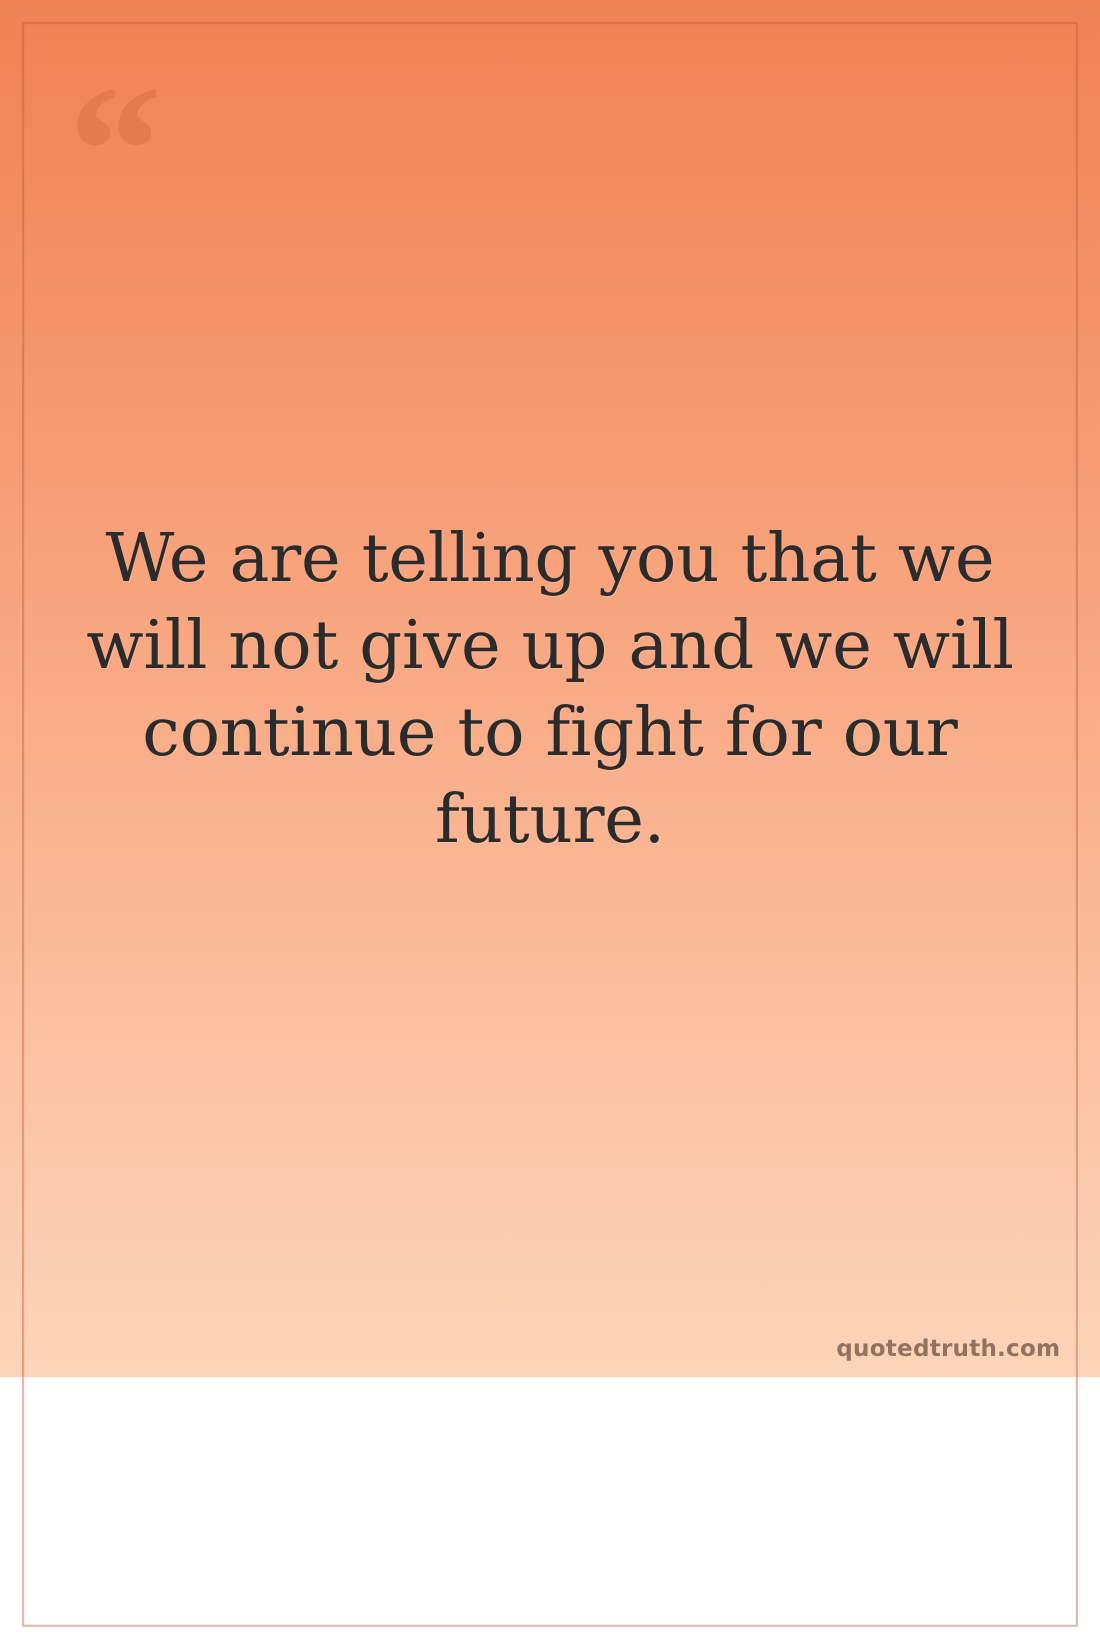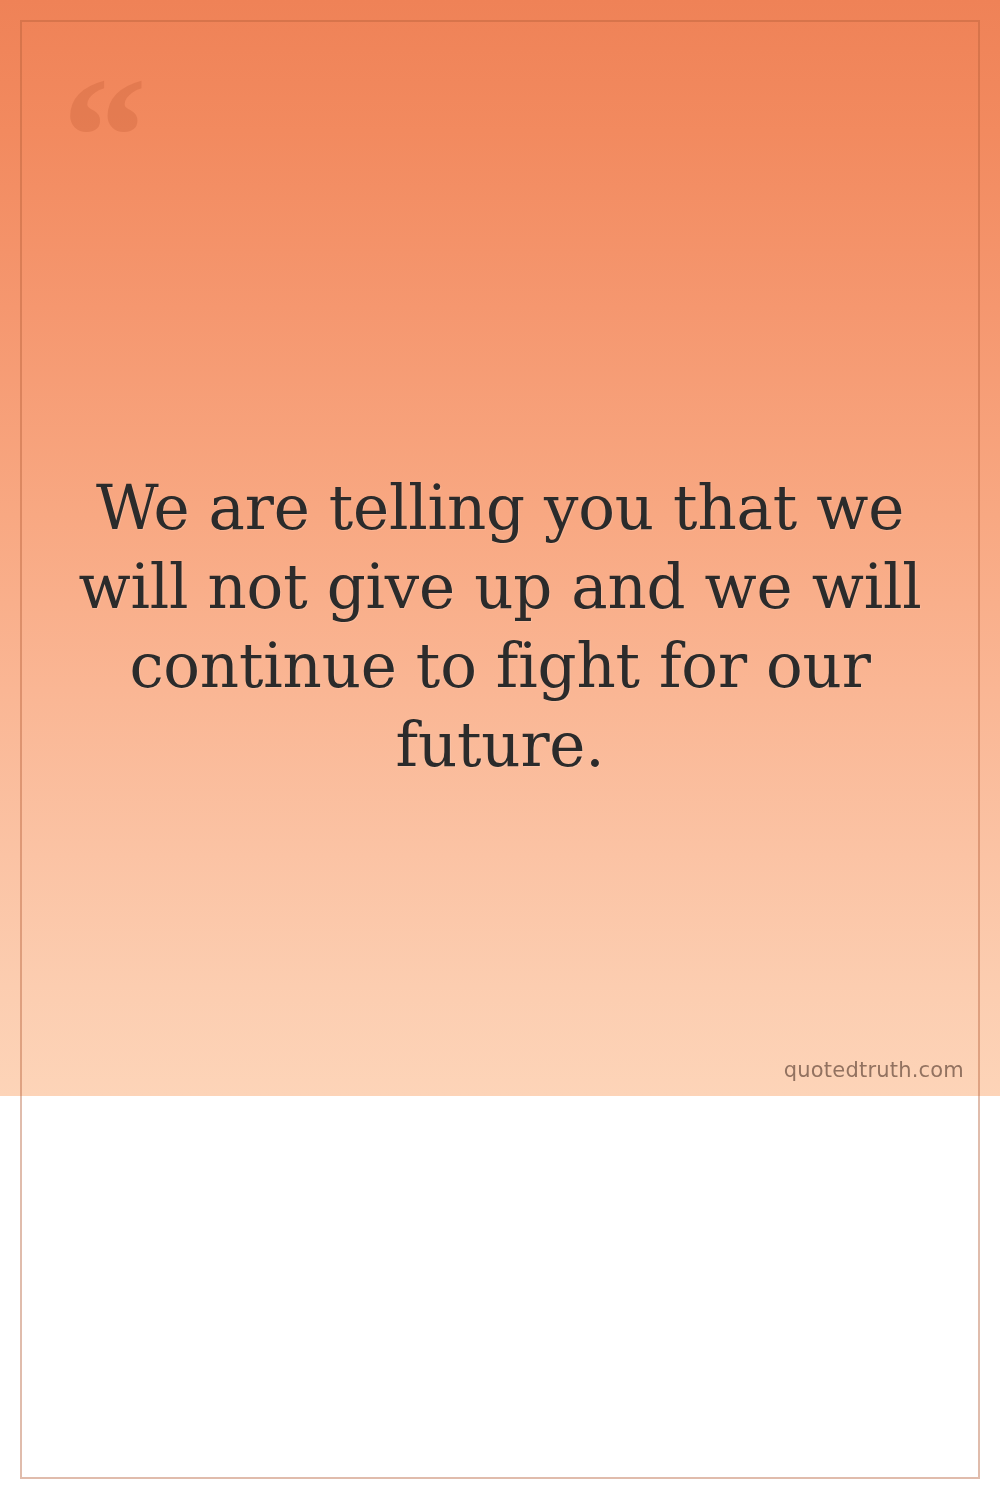--- a/index.html
+++ b/index.html
@@ -9,21 +9,21 @@
   body {
     width: 1000px;
     height: 1500px;
     overflow: hidden;
     font-family: "Liberation Sans", sans-serif;
   }
 
   #quote-card {
     position: relative;
     width: 1000px;
-    height: 1096px;
+    height: 1252px;
     box-sizing: border-box;
     background: linear-gradient(
       180deg,
       #ef8257 0%,
       #f28a5f 12%,
       #f5976f 28%,
       #f8a882 47%,
       #fab694 63%,
       #fbc3a4 78%,
       #fccdb0 90%,
@@ -98,21 +98,21 @@
     text-shadow: 1px 1px 0 rgba(90, 22, 8, 0.30);
   }
 
   
   #watermark {
     position: absolute;
     right: 36px;
     bottom: 14px;
     font-family: "DejaVu Sans", "Liberation Sans", sans-serif;
     font-size: 21px;
-    font-weight: 400;
+    font-weight: 700;
     letter-spacing: 0.2px;
     color: #8a6a59;
     opacity: 0.92;
   }
 </style>
 </head>
 <body>
 
 <div id="quote-card">
 

